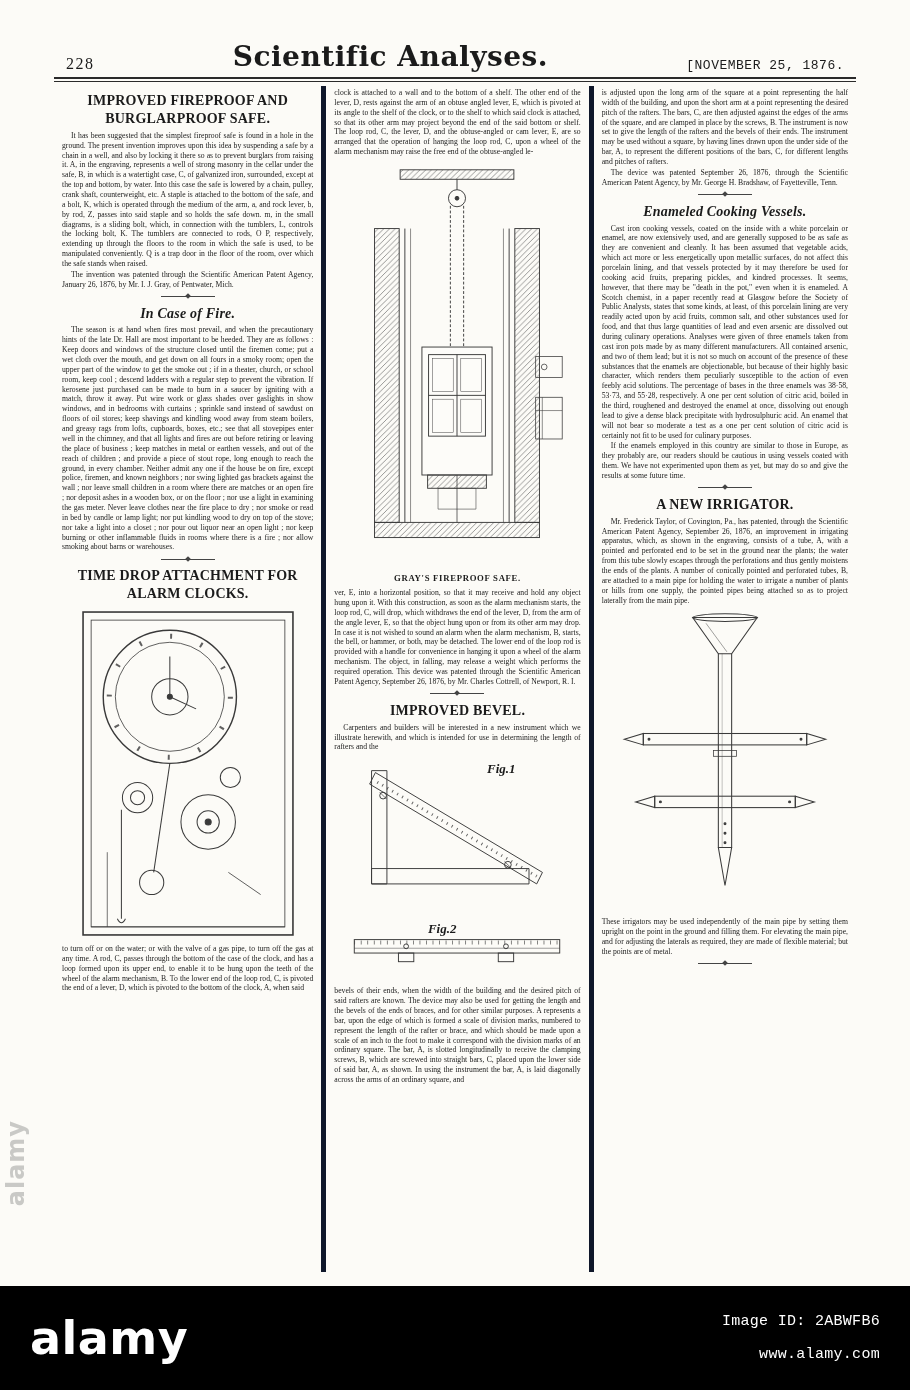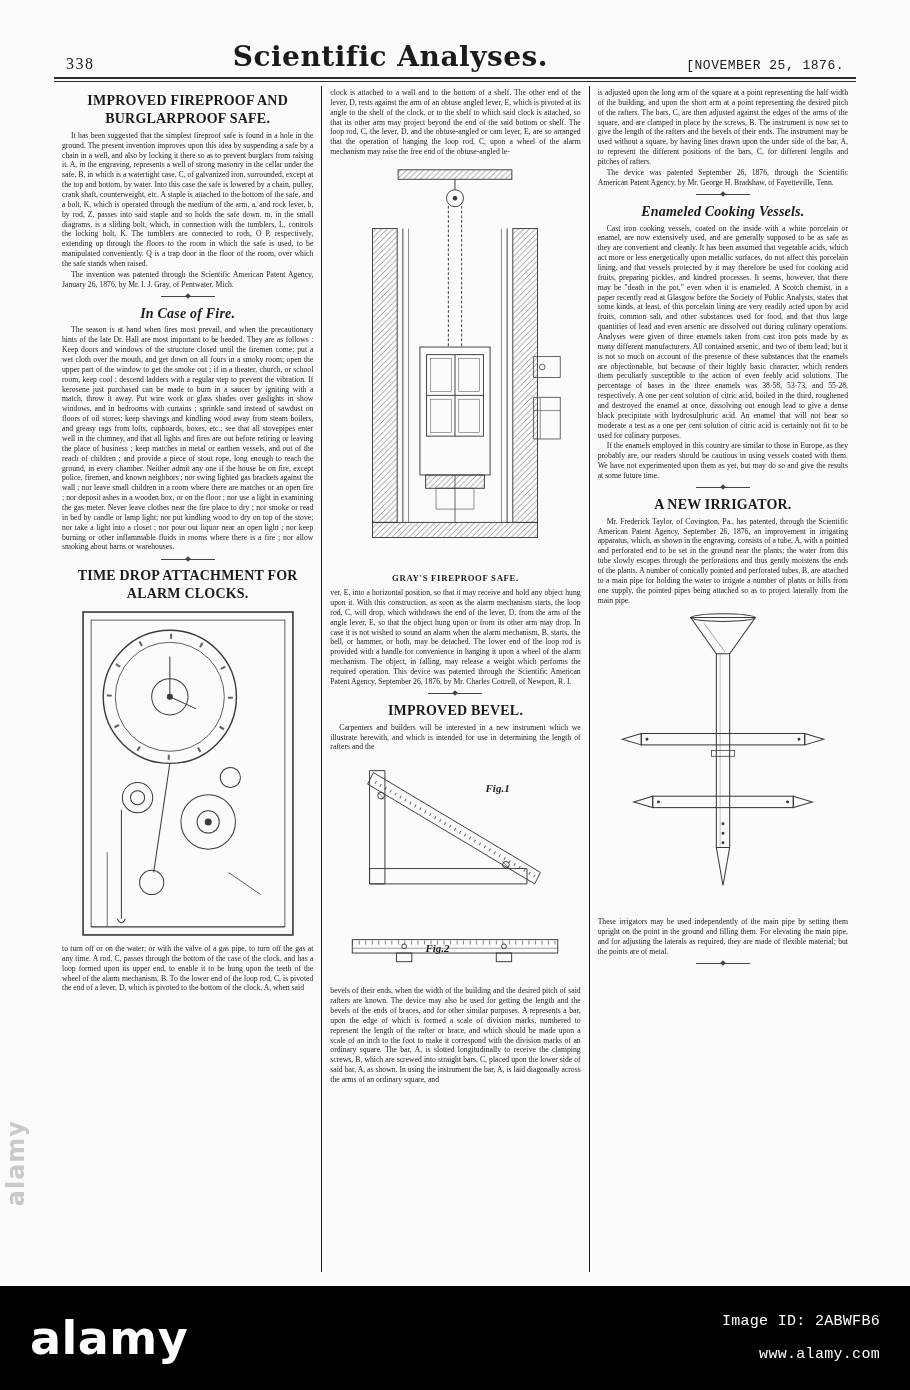--- a/index.html
+++ b/index.html
@@ -16,36 +16,36 @@
   .header { display:flex; justify-content:space-between; align-items:flex-end; padding:0 12px 2px; }
   .page-num { font-size:16px; letter-spacing:1.5px; }
   .masthead { font-family:"DejaVu Serif",serif; font-size:28px; font-weight:bold; letter-spacing:0.5px; }
   .issue-date { font-size:13px; letter-spacing:0.5px;font-family:Liberation Mono, monospace; }
 
   .head-rule { border-top:2px solid #2a2a2a; margin-top:2px; }
   .head-rule::after { content:""; display:block; border-top:1px solid #2a2a2a; margin-top:2px; }
 
   .columns { display:grid; grid-template-columns:1fr 1fr 1fr; height:1186px; overflow:hidden; margin-top:4px; }
   .col { padding:2px 8px 0; font-size:7.7px; line-height:1.28; text-align:justify; overflow:hidden; }
-  .col.bordered { border-left:1px solid #0f172a; }
+  .col.bordered { border-left:5px solid #0f172a; }
 
   .art-title { font-size:14px; font-weight:bold; text-align:center; margin:4px 2px 3px; letter-spacing:0.2px; }
   .art-title.sub { font-style:italic; }
   .col p { margin:0 0 1px; text-indent:9px; }
   .col p.cont { text-indent:0; }
 
   .divider { position:relative; height:8px; width:54px; margin:3px auto 2px; }
   .divider::before { content:""; position:absolute; left:0; right:0; top:3.5px; border-top:1px solid #444; }
   .divider::after { content:""; position:absolute; left:50%; top:1.5px; width:4px; height:4px;
                     background:#444; transform:translateX(-50%) rotate(45deg); }
 
   .fig { position:relative; display:flex; justify-content:center; margin:5px 0 3px; }
   .fig svg { display:block; }
   .fig-caption { text-align:center; font-weight:bold; font-size:8.7px; letter-spacing:0.7px; margin:1px 0 4px; text-indent:0; }
-  .fig-label { position:absolute; font-style:italic; font-weight:bold; font-size:11px;margin-top:20px; }
+  .fig-label { position:absolute; font-style:italic; font-weight:bold; font-size:13px; }
   .fig-label.f1 { left:62%; top:4px; }
   .fig-label.f2 { left:38%; top:164px; }
 
   .alamy-bar { position:absolute; left:0; right:0; bottom:0; height:104px; background:#000;
                display:flex; justify-content:space-between; align-items:center; padding:0 30px;
                font-family:"DejaVu Sans",sans-serif; color:#fff; }
   .alamy-logo { font-size:46px; font-weight:bold; letter-spacing:0.5px; }
   .alamy-meta { text-align:right;font-family:Liberation Mono, monospace; }
   .alamy-id { font-size:15px; margin-bottom:16px; letter-spacing:0.3px; }
   .alamy-url { font-size:15px; letter-spacing:0.3px; }
@@ -54,21 +54,21 @@
                     writing-mode:vertical-rl; transform:rotate(180deg);
                     font-family:"DejaVu Sans",sans-serif; font-weight:bold;
                     font-size:24px; color:#c9c9c6; letter-spacing:1px; }
 </style>
 </head>
 <body>
 
 <div class="page">
 
   <div class="header">
-    <span class="page-num">338</span>
+    <span class="page-num">228</span>
     <span class="masthead">Scientific Analyses.</span>
     <span class="issue-date">[NOVEMBER 25, 1876.</span>
   </div>
   <div class="head-rule"></div>
 
   <div class="columns">
 
     <div class="col">
       <div class="art-title">IMPROVED FIREPROOF AND BURGLARPROOF SAFE.</div>
       <p>It has been suggested that the simplest fireproof safe is found in a hole in the ground. The present invention improves upon this idea by suspending a safe by a chain in a well, and also by locking it there so as to prevent burglars from raising it. A, in the engraving, represents a well of strong masonry in the cellar under the safe, B, in which is a watertight case, C, of galvanized iron, surrounded, except at the top and bottom, by water. Into this case the safe is lowered by a chain, pulley, crank shaft, counterweight, etc. A staple is attached to the bottom of the safe, and a bolt, K, which is operated through the medium of the arm, a, and rock lever, b, by rod, Z, passes into said staple and so holds the safe down. m, in the small diagrams, is a sliding bolt, which, in connection with the tumblers, L, controls the locking bolt, K. The tumblers are connected to rods, O P, respectively, extending up through the floors to the room in which the safe is used, to be manipulated conveniently. Q is a trap door in the floor of the room, over which the safe stands when raised.</p>

